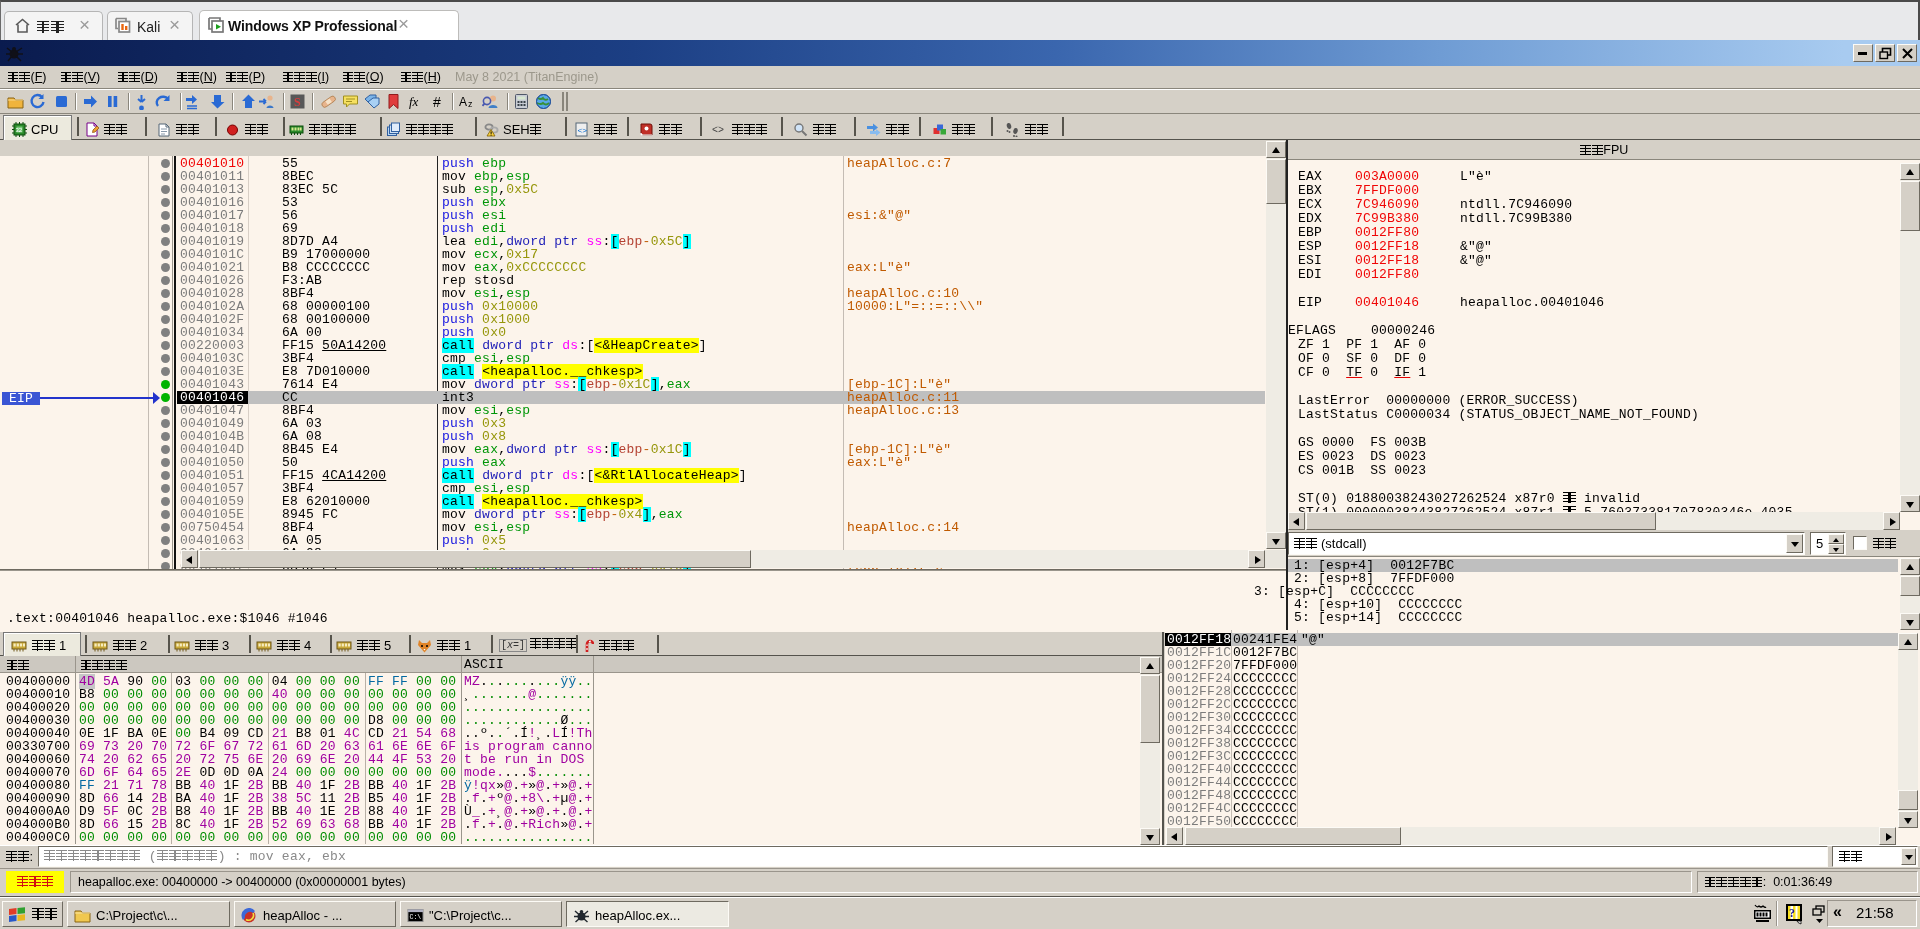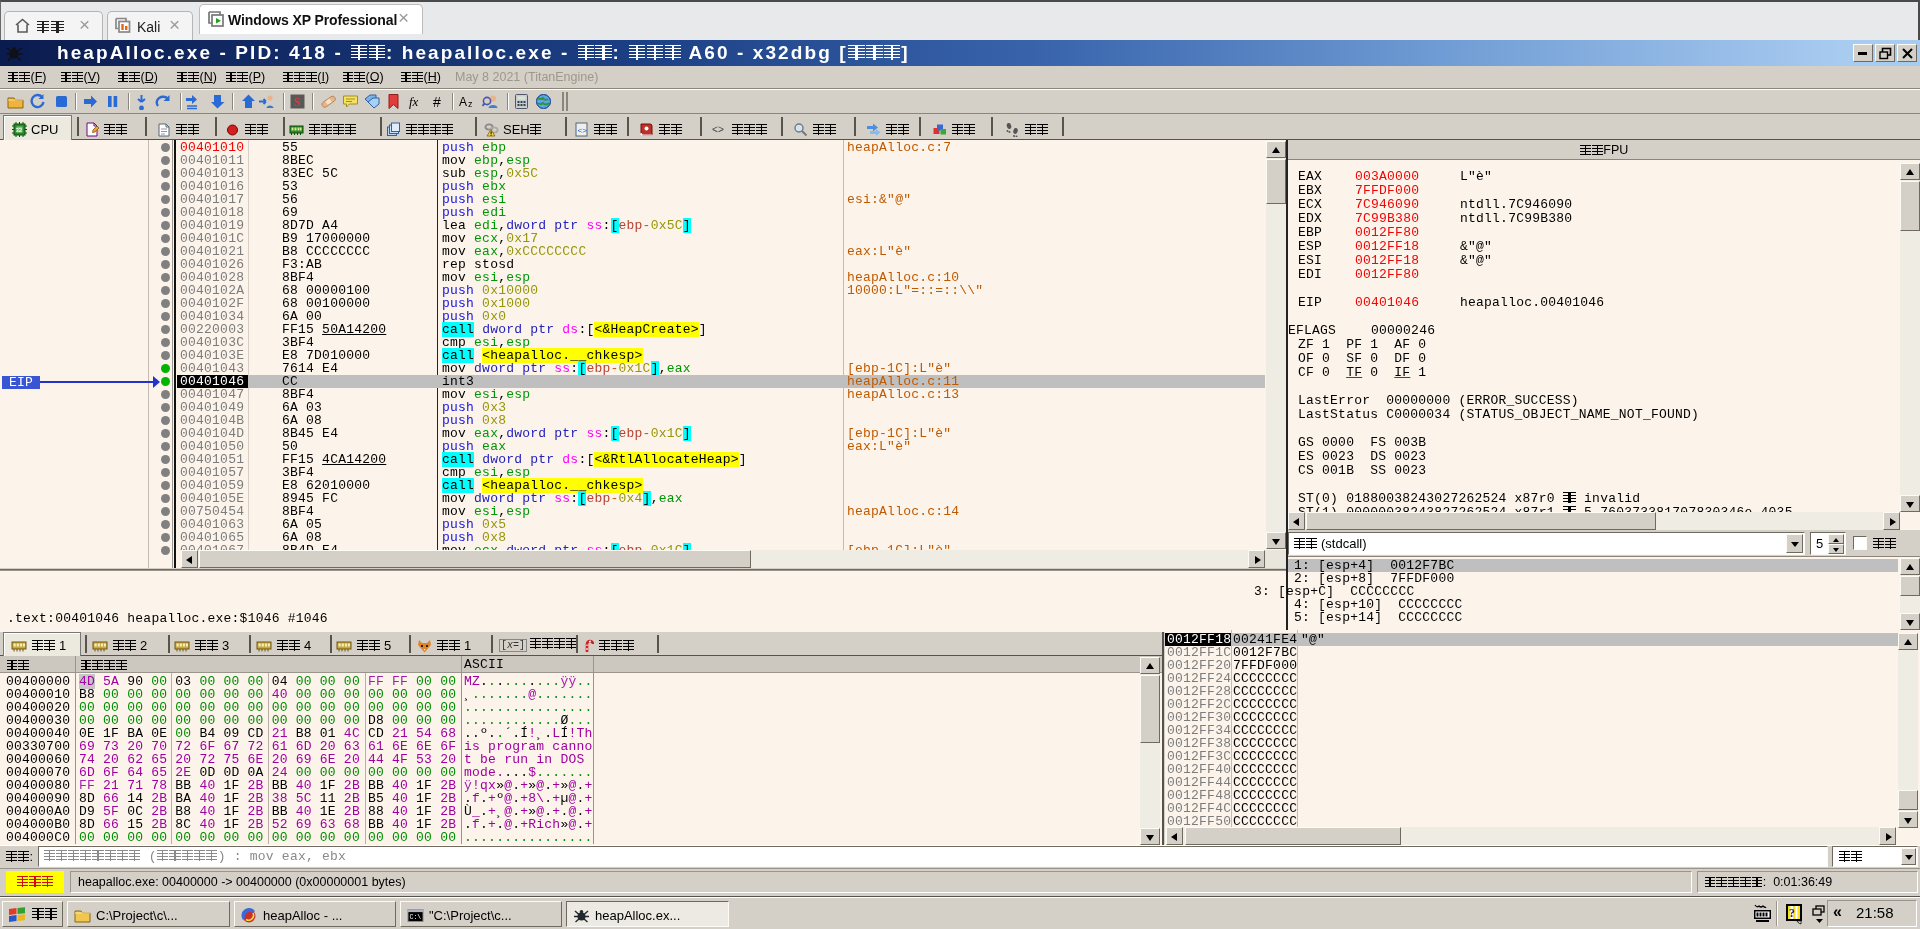--- a/index.html
+++ b/index.html
@@ -8,21 +8,21 @@
 .h{display:inline-block;width:.86em;height:.8em;margin:0 .04em;vertical-align:-4%;
 background:repeating-linear-gradient(180deg,currentColor 0 1px,transparent 1px 3px),linear-gradient(90deg,transparent 0 42%,currentColor 42% 58%,transparent 58% 100%)}
 .hm{width:.95em}
 .out{border:1px solid;border-color:#fdfbf6 #6e6a60 #6e6a60 #fdfbf6}
 .inb{border:1px solid;border-color:#6e6a60 #fdfbf6 #fdfbf6 #6e6a60}
 .cream{background:#fcf4eb}
 .ck{color:#000}.cb{color:#1414e0}.cg{color:#009608}.co{color:#96960a}.cm{color:#ff00ff}
 .cpb{color:#2222b8}.crb{color:#b44232}.cmo{color:#c05a00}.cgr{color:#7c7c7c}.cr{color:#f00505}
 .cyb{background:#00ffff;color:#000}.cyy{background:#ffff00;color:#000}
 .u{text-decoration:underline}
-.cg2{color:#008c00}.cdr{color:#a21caf}.cpu{color:#a000a0}
+.cg2{color:#008c00}.cdr{color:#0369a1}.cpu{color:#a000a0}
 .row{position:absolute;height:13px;white-space:pre}
 .dot{position:absolute;width:9px;height:9px;border-radius:50%;background:#808080;left:161px}
 .sbt{position:absolute;background:#efece4}
 .thumb{position:absolute;background:#d5d0c7;border:1px solid;border-color:#fdfbf6 #6e6a60 #6e6a60 #fdfbf6}
 .arw{position:absolute;width:0;height:0}
 </style></head><body>
 <div class="abs" style="left:0;top:0;width:1920px;height:40px;background:#e8e9eb;border-top:2px solid #4a4a4a;border-right:2px solid #4a4a4a;border-left:1px solid #6a6a6a"></div>
 <div class="abs" style="left:4px;top:11px;width:99px;height:29px;background:#f4f4f4;border:1px solid #b5b5b5;border-bottom:none;border-radius:5px 5px 0 0">
 <svg class="abs" style="left:9px;top:5px" width="17" height="17" viewBox="0 0 17 17">
       <path d="M2 8 L8.5 2.5 L15 8 M4 7.5 V15 H13 V7.5" fill="none" stroke="#5a5a5a" stroke-width="1.6"></path>
@@ -33,36 +33,35 @@
 <div class="abs" style="left:107px;top:11px;width:86px;height:29px;background:#f4f4f4;border:1px solid #b5b5b5;border-bottom:none;border-radius:5px 5px 0 0">
 <svg class="abs" style="left:5px;top:4px" width="19" height="19" viewBox="0 0 19 19">
       <path d="M3 2.5 h10 v3 M3 2.5 v10 h2" fill="none" stroke="#888" stroke-width="1.7"></path>
       <rect x="6" y="5.5" width="10.5" height="10.5" fill="#fff" stroke="#888" stroke-width="1.7"></rect>
       <rect x="8.3" y="8" width="2.4" height="6" fill="#e8650f"></rect>
       <rect x="12" y="10" width="2.4" height="4" fill="#e8650f"></rect>
     </svg>
 <span class="abs" style="left:29px;top:7px;font-size:14px;color:#222">Kali</span>
 <span class="abs" style="left:61px;top:2px;font-size:19px;color:#9b9b9b">×</span>
   </div>
-<div class="abs" style="left:199px;top:4px;width:224px;height:30px;background:#fff;border:1px solid #bdbcba;border-bottom:none;border-radius:5px 5px 0 0">
+<div class="abs" style="left:199px;top:10px;width:260px;height:30px;background:#fff;border:1px solid #bdbcba;border-bottom:none;border-radius:5px 5px 0 0">
 <svg class="abs" style="left:6px;top:4px" width="20" height="20" viewBox="0 0 20 20">
       <path d="M3 3 h11 v3 M3 3 v11 h3" fill="none" stroke="#777" stroke-width="1.7"></path>
       <rect x="6" y="6" width="11" height="11" fill="none" stroke="#777" stroke-width="1.7"></rect>
       <path d="M10 9 l5 2.7 -5 2.7 z" fill="#1fa01f"></path>
     </svg>
 <span class="abs" style="left:28px;top:7px;font-size:14px;font-weight:bold;color:#111;letter-spacing:-.1px">Windows XP Professional</span>
 <span class="abs" style="left:198px;top:2px;font-size:19px;color:#9b9b9b">×</span>
   </div>
 <div class="abs" style="left:0;top:40px;width:1920px;height:26px;background:linear-gradient(90deg,#0a1b4e 0%,#1c3f84 33%,#3a66ae 55%,#6f9cd4 75%,#a8cbf0 96%)">
 <svg class="abs" style="left:6px;top:5px" width="17" height="17" viewBox="0 0 17 17">
       <circle cx="8" cy="9" r="4.5" fill="#101018"></circle>
       <circle cx="8" cy="4" r="2" fill="#101018"></circle>
       <path d="M1 3 L6 7 M16 3 L10 7 M0 9 h5 M12 9 h5 M2 16 L6 11 M15 16 L10 11" stroke="#101018" stroke-width="1.5"></path>
     </svg>
-<span class="abs" style="left:57px;top:2px;font-size:19px;font-weight:bold;color:#fff;letter-spacing:2.1px">heapAlloc.exe - PID: 418 - <i class="h "></i><i class="h "></i>: heapalloc.exe - <i class="h "></i><i class="h "></i>: <i class="h "></i><i class="h "></i><i class="h "></i> A60 - x32dbg [<i class="h "></i><i class="h "></i><i class="h "></i>]</span>
 <span class="abs out" style="left:1853px;top:4px;width:20px;height:18px;background:#d5d0c7">
       <b style="position:absolute;left:4px;top:7px;width:9px;height:3px;background:#000"></b>
     </span>
 <span class="abs out" style="left:1875px;top:4px;width:20px;height:18px;background:#d5d0c7">
       <svg style="position:absolute;left:3px;top:2px" width="13" height="13" viewBox="0 0 13 13">
         <rect x="3.5" y="1.5" width="8" height="6.5" fill="none" stroke="#000" stroke-width="1.6"></rect>
         <rect x="1" y="5" width="7.5" height="6.5" fill="#d5d0c7" stroke="#000" stroke-width="1.4"></rect>
       </svg>
     </span>
 <span class="abs out" style="left:1897px;top:4px;width:20px;height:18px;background:#d5d0c7">
@@ -280,21 +279,21 @@
       <g fill="#555">
         <ellipse cx="4" cy="4" rx="2.2" ry="3" transform="rotate(-15 4 4)"></ellipse>
         <ellipse cx="10.5" cy="9" rx="2.2" ry="3" transform="rotate(15 10.5 9)"></ellipse>
         <circle cx="2.5" cy="9" r="1"></circle>
         <circle cx="4.5" cy="10" r="1"></circle>
         <circle cx="9" cy="14" r="1"></circle>
         <circle cx="11.5" cy="14.5" r="1"></circle>
       </g>
     </svg><i class="h "></i><i class="h "></i></div>
 <span class="abs" style="left:1062px;top:117px;width:2px;height:19px;background:#57544c"></span>
-<div class="abs cream" style="left:0;top:140px;width:1462px;height:428px;overflow:hidden">
+<div class="abs cream" style="left:0;top:156px;width:1462px;height:428px;overflow:hidden">
     <div class="abs" style="left:148px;top:0;width:1px;height:428px;background:#c4bcb4"></div>
     <div class="abs" style="left:172px;top:0;width:1px;height:428px;background:#9a958c"></div>
     <div class="abs" style="left:174px;top:0;width:2px;height:428px;background:#111"></div>
     <div class="abs" style="left:248px;top:0;width:1px;height:428px;background:#d8cfc6"></div>
     <div class="abs" style="left:437px;top:0;width:1px;height:428px;background:#222"></div>
     <div class="abs" style="left:843px;top:0;width:1px;height:428px;background:#c4bcb4"></div>
     <div class="row mono cr" style="left:180px;top:1px">00401010</div>
     <div class="row mono ck" style="left:282px;top:1px">55</div>
     <div class="row mono" style="left:442px;top:1px"><span class="cb">push </span><span class="cg">ebp</span></div>
     <div class="row mono cmo" style="left:847px;top:1px">heapAlloc.c:7</div>

